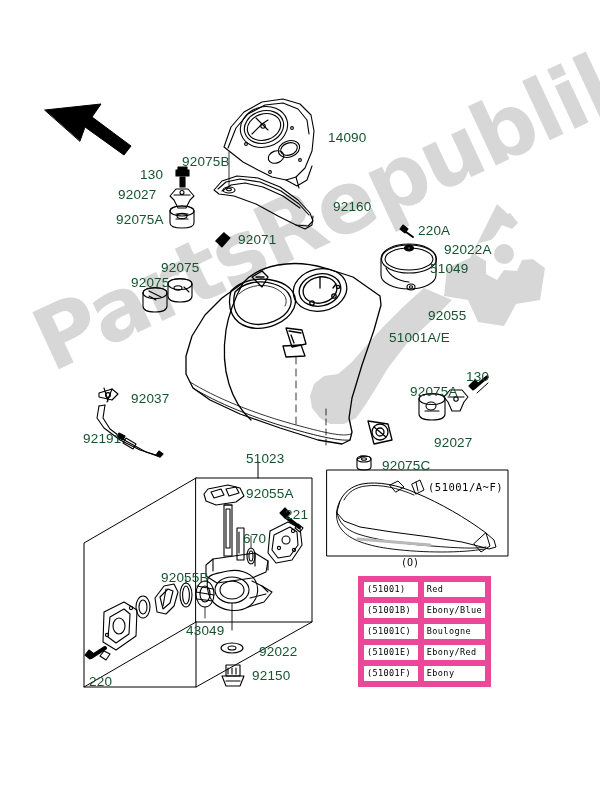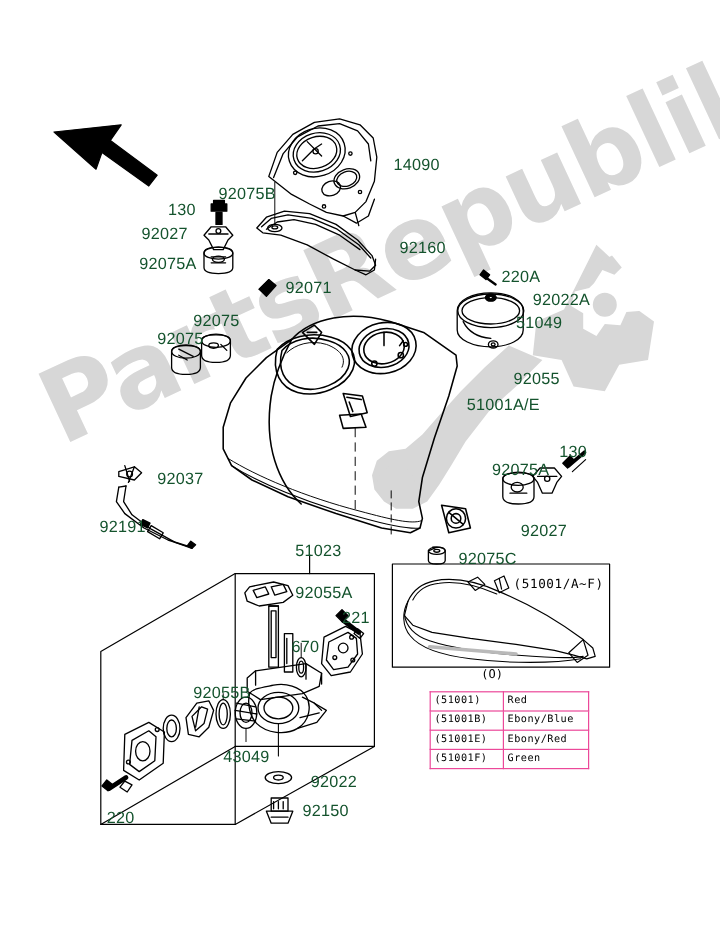--- a/index.html
+++ b/index.html
@@ -9,21 +9,21 @@
   .lbl{position:absolute;font-size:13.5px;line-height:1;letter-spacing:.2px;
        white-space:nowrap;color:#14532d;}
   .wm{position:absolute;pointer-events:none;color:#d7d7d7;font-weight:bold;}
   #wm-text{left:18px;top:300px;font-size:86px;letter-spacing:-2px;
            transform:rotate(-25deg);transform-origin:0 0;
            font-family:"DejaVu Sans",sans-serif;}
   svg{position:absolute;left:0;top:0;}
   table.colortable{position:absolute;left:358px;top:576px;width:133px;
        border-collapse:collapse;font-size:8.5px;
        font-family:"DejaVu Sans Mono","Liberation Mono",monospace;}
-  table.colortable td{border:1px solid #ec4899;padding:1px 3px;height:13px;
+  table.colortable td{border:6px solid #ec4899;padding:1px 3px;height:13px;
        line-height:1;letter-spacing:.4px;}
   table.colortable td.code{width:54px;}
   #vo-mark{position:absolute;left:401px;top:557px;font-size:10px;
        font-family:"DejaVu Sans Mono","Liberation Mono",monospace;}
   #inset-code{position:absolute;left:428px;top:481px;font-size:10.5px;
        font-family:"DejaVu Sans Mono","Liberation Mono",monospace;letter-spacing:.5px;}
 </style>
 </head>
 <body>
 
@@ -447,23 +447,27 @@
     <tbody id="color-table-body">
         <tr>
           <td class="code">(51001)</td>
           <td>Red</td>
         </tr>
         <tr>
           <td class="code">(51001B)</td>
           <td>Ebony/Blue</td>
         </tr>
         <tr>
+          <td class="code">(51001C)</td>
+          <td>Boulogne</td>
+        </tr>
+        <tr>
           <td class="code">(51001E)</td>
           <td>Ebony/Red</td>
         </tr>
         <tr>
           <td class="code">(51001F)</td>
-          <td>Green</td>
+          <td>Ebony</td>
         </tr>
       </tbody>
   </table>
 
 </div>
 
 </body></html>

